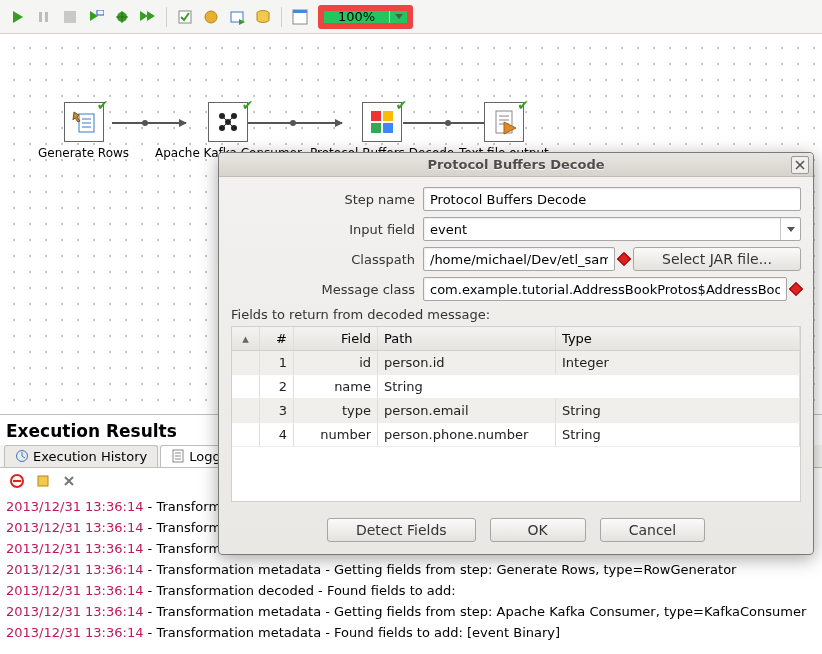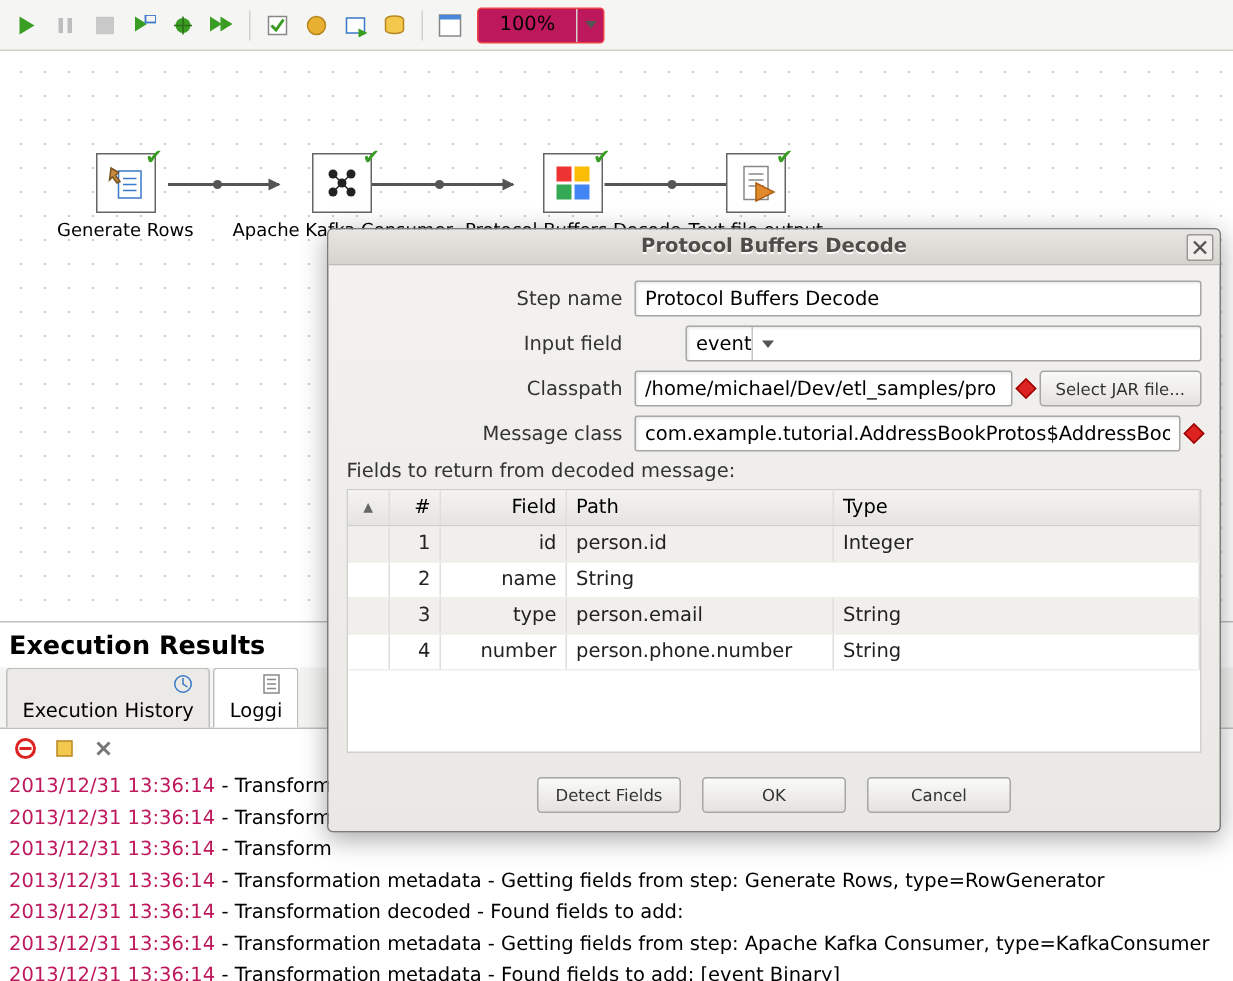--- a/index.html
+++ b/index.html
@@ -2,61 +2,61 @@
 <html><head>
 <meta charset="utf-8">
 <style>
 * { margin:0; padding:0; box-sizing:border-box; font-family:"DejaVu Sans","Liberation Sans",Arial,sans-serif; font-size:13px; }
 body { background:#fff; width:822px; height:654px; position:relative; overflow:hidden; }
 
 
 .toolbar { height:34px; border-bottom:1px solid #d4d0c8; display:flex; align-items:center; padding:0 6px; gap:2px; background:#f5f5f3; }
 .tbtn { width:24px; height:24px; display:flex; align-items:center; justify-content:center; border-radius:2px; }
 .tsep { width:1px; height:20px; background:#d4d0c8; margin:0 4px; }
-.zoom-box { display:flex; align-items:center; border:1px solid #ef4444; background:#be185d; border-radius:3px; height:24px; margin-left:4px; }
+.zoom-box { display:flex; align-items:center; border:6px solid #ef4444; background:#22c55e; border-radius:3px; height:24px; margin-left:4px; }
 .zoom-box span { padding:0 14px; }
 .zoom-box .drop { width:18px; display:flex; align-items:center; justify-content:center; border-left:1px solid #d4d0c8; height:100%; }
 
 
 .canvas { position:relative; height:380px; background:#fff; background-image:radial-gradient(#c8c8c8 1px, transparent 1px); background-size:16px 16px; background-position:6px 6px; }
 .step { position:absolute; text-align:center; }
 .step .icon-wrap { width:40px; height:40px; margin:0 auto; border:1px solid #666; background:#fff; display:flex; align-items:center; justify-content:center; position:relative; }
 .step .tick { position:absolute; top:-6px; right:-6px; color:#3a9d23; font-size:14px; font-weight:bold; }
 .step .lbl { font-size:12px; margin-top:4px; white-space:nowrap; }
 .hop { position:absolute; height:2px; background:#555; }
 .hop:after { content:""; position:absolute; right:-1px; top:-3px; width:0; height:0; border-left:8px solid #555; border-top:4px solid transparent; border-bottom:4px solid transparent; }
 .hop-dot { position:absolute; width:6px; height:6px; background:#555; border-radius:50%; top:-2px; }
 
 
 .exec { position:absolute; left:0; right:0; top:414px; bottom:0; border-top:1px solid #bfbfbf; }
 .exec h2 { font-size:17px; font-weight:bold; padding:6px 6px 4px; }
 .tabs { display:flex; border-bottom:1px solid #bfbfbf; padding-left:4px; background:#f4f4f2; }
-.tab { display:flex; align-items:flex-end; gap:4px; padding:3px 10px; border:1px solid #bfbfbf; border-bottom:none; background:#eceae6; margin-right:2px; border-radius:3px 3px 0 0; font-size:12px;flex-direction:column; }
+.tab { display:flex; align-items:flex-start; gap:4px; padding:3px 10px; border:1px solid #bfbfbf; border-bottom:none; background:#eceae6; margin-right:2px; border-radius:3px 3px 0 0; font-size:12px; }
 .tab.active { background:#fff; }
 .tab .ticn { width:14px; height:14px; }
 .mini-tb { display:flex; gap:8px; padding:4px 8px; }
 .mini-tb .mtbtn { width:18px; height:18px; display:flex; align-items:center; justify-content:center; }
 .log-list { padding:2px 6px; }
 .log-row { font-size:13px; line-height:21px; }
 .log-row .ts { color:#be185d; }
 
 
 .dialog { position:absolute; left:218px; top:152px; width:596px; border:1px solid #7a7a7a; background:linear-gradient(#f3f2f0,#eae8e4); box-shadow:0 4px 18px rgba(0,0,0,0.35); border-radius:4px; z-index:50; }
 .dlg-title { height:24px; background:linear-gradient(#e8e6e2,#d6d3cd); border-bottom:1px solid #c0bdb7; display:flex; align-items:center; justify-content:center; position:relative; font-weight:bold; color:#4f4d49; text-shadow:0 1px 0 #fff; font-size:13px; border-radius:4px 4px 0 0; }
 .dlg-close { position:absolute; right:4px; top:3px; width:18px; height:18px; border:1px solid #999; background:#f1efeb; display:flex; align-items:center; justify-content:center; font-size:11px; color:#555; border-radius:2px; }
 .dlg-body { padding:10px 12px 6px; }
 .form-row { display:flex; align-items:center; margin-bottom:6px; }
 .form-row label { width:192px; text-align:right; padding-right:8px; color:#333; }
 .form-row .fld { flex:1; display:flex; align-items:center; gap:4px; }
 .ibox { flex:1; height:24px; border:1px solid #a6a6a6; background:#fff; padding:2px 6px; border-radius:2px; font-size:13px; box-shadow: inset 1px 1px 2px rgba(0,0,0,0.08); }
-.ibox.drop-style { display:flex; align-items:center; padding-right:0;margin-left:34px; }
+.ibox.drop-style { display:flex; align-items:center; justify-content:space-between; padding-right:0; }
 .ibox .dd { width:20px; height:22px; border-left:1px solid #c4c4c4; display:flex; align-items:center; justify-content:center; color:#666; }
 .rdiamond { width:10px; height:10px; display:inline-block; position:relative; }
 .rdiamond:before { content:""; position:absolute; inset:0; background:#d22; transform:rotate(45deg); border:1px solid #900; }
-.btn { height:24px; padding:0 10px; border:1px solid #a6a6a6; background:linear-gradient(#fafaf8,#e4e2de); border-radius:3px; cursor:default; font-size:11px; color:#333; }
+.btn { height:24px; padding:0 28px; border:1px solid #a6a6a6; background:linear-gradient(#fafaf8,#e4e2de); border-radius:3px; cursor:default; font-size:14px; color:#333; }
 .section-lbl { margin:6px 0 4px; color:#333; }
 
 .grid { border:1px solid #cfcfcb; background:#fff; }
 .grid-head, .grid-row { display:flex; }
 .grid-head { background:linear-gradient(#f4f3f1,#e6e4e0); border-bottom:1px solid #cfcfcb; }
 .gc { padding:4px 6px; border-right:1px solid #e0ded9; font-size:13px; }
 .gc.sel { width:28px; text-align:center; color:#666; }
 .gc.num { width:34px; text-align:right; }
 .gc.fld { width:84px;text-align:right; }
 .gc.pth { width:178px; }

